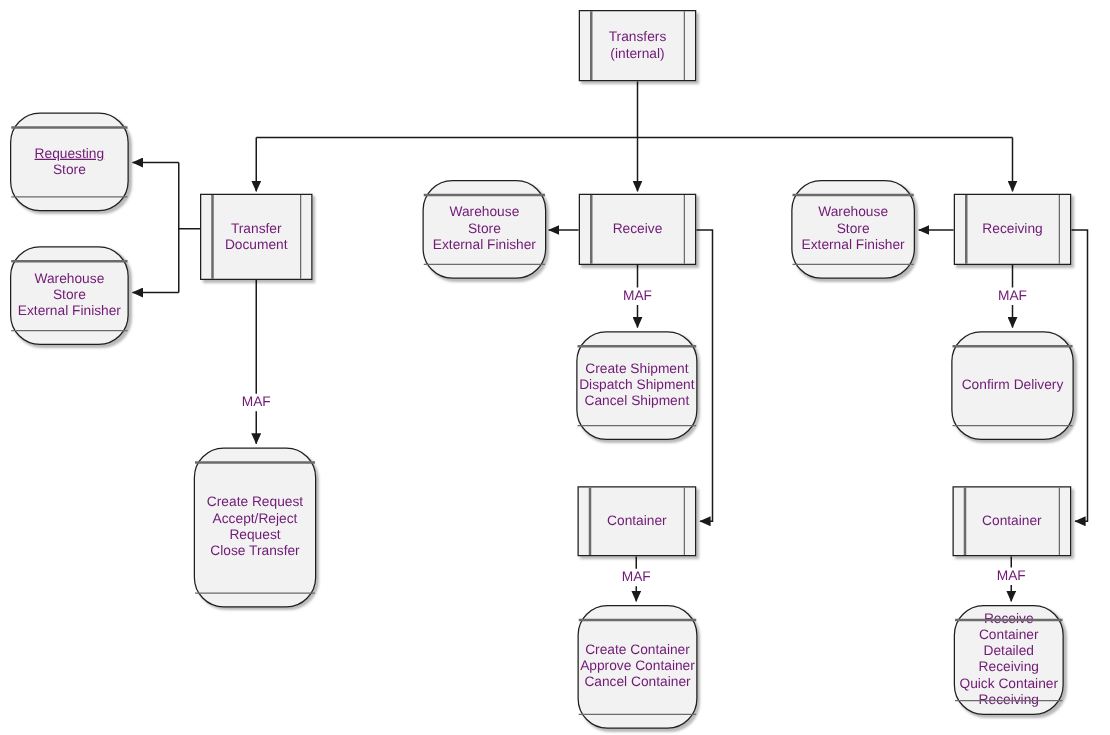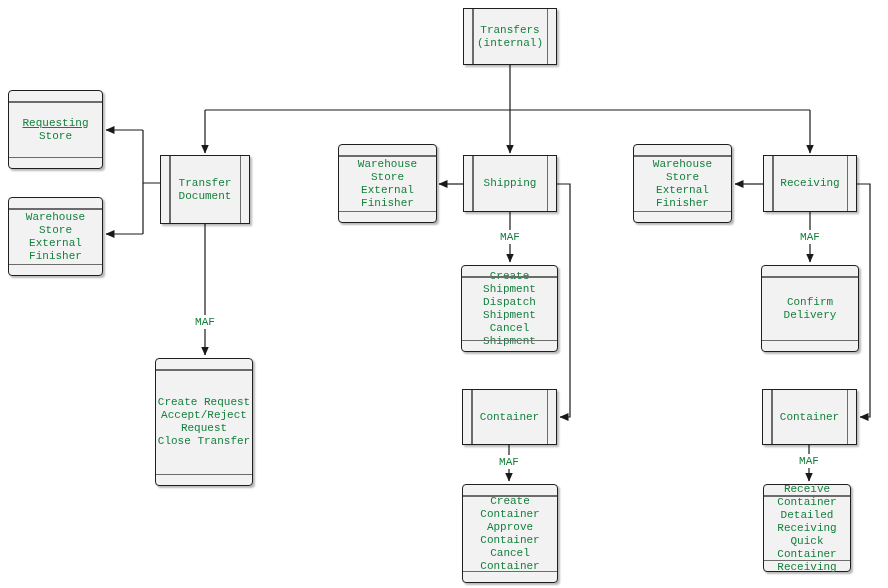--- a/index.html
+++ b/index.html
@@ -1,32 +1,32 @@
 <!DOCTYPE html>
 <html style="--background: #ffffff; --box-fill: #f2f2f2; --box-border: #1f1f1f; --inner-line: #6b6b6b; --connector: #1a1a1a;"><head>
 <meta charset="utf-8">
 <style>
   html,body{margin:0;padding:0;background:#fff;}
   #canvas{position:relative;width:888px;height:588px;background:var(--background,#fff);
-          font-family:Liberation Mono, monospace;color:#15803d;overflow:hidden;}
+          font-family:Liberation Sans, sans-serif;color:#701a75;overflow:hidden;}
   #connectors{position:absolute;left:0;top:0;width:888px;height:588px;}
   .edge{fill:none;stroke:var(--connector,#1a1a1a);stroke-width:1.2;}
   .arrowhead{fill:var(--connector,#1a1a1a);stroke:none;}
   .node{position:absolute;box-sizing:border-box;background:var(--box-fill,#f2f2f2);
         border:1px solid var(--box-border,#1f1f1f);
         display:flex;flex-direction:column;justify-content:center;align-items:center;
         text-align:center;font-size:11px;line-height:13px;
         box-shadow:2px 2px 2px rgba(0,0,0,0.28);}
   
   .proc::before,.proc::after{content:"";position:absolute;top:0;bottom:0;width:1.5px;
         background:var(--inner-line,#6b6b6b);}
   .proc::before{left:8px;}
   .proc::after{right:8px;}
   
-  .task{border-radius:4px;}
+  .task{border-radius:24px;}
   .task::before,.task::after{content:"";position:absolute;left:0;right:0;height:1.5px;
         background:var(--inner-line,#6b6b6b);}
   .task::before{top:10px;}
   .task::after{bottom:10px;}
   .u{text-decoration:underline;}
   .maf{position:absolute;width:34px;text-align:center;font-size:11px;line-height:14px;
        background:var(--background,#fff);}
 </style>
 </head>
 <body>
@@ -89,21 +89,21 @@
       <div>Close Transfer</div>
     </div>
 
   <div class="node task" style="left:338px;top:144px;width:99px;height:79px">
       <div>Warehouse</div>
       <div>Store</div>
       <div>External Finisher</div>
     </div>
 
   <div class="node proc" style="left:463px;top:155px;width:94px;height:57px">
-      <div>Shipping</div>
+      <div>Receive</div>
     </div>
 
   <div class="node task" style="left:461px;top:265px;width:97px;height:87px">
       <div>Create Shipment</div>
       <div>Dispatch Shipment</div>
       <div>Cancel Shipment</div>
     </div>
 
   <div class="node proc" style="left:462px;top:389px;width:95px;height:56px">
       <div>Container</div>

